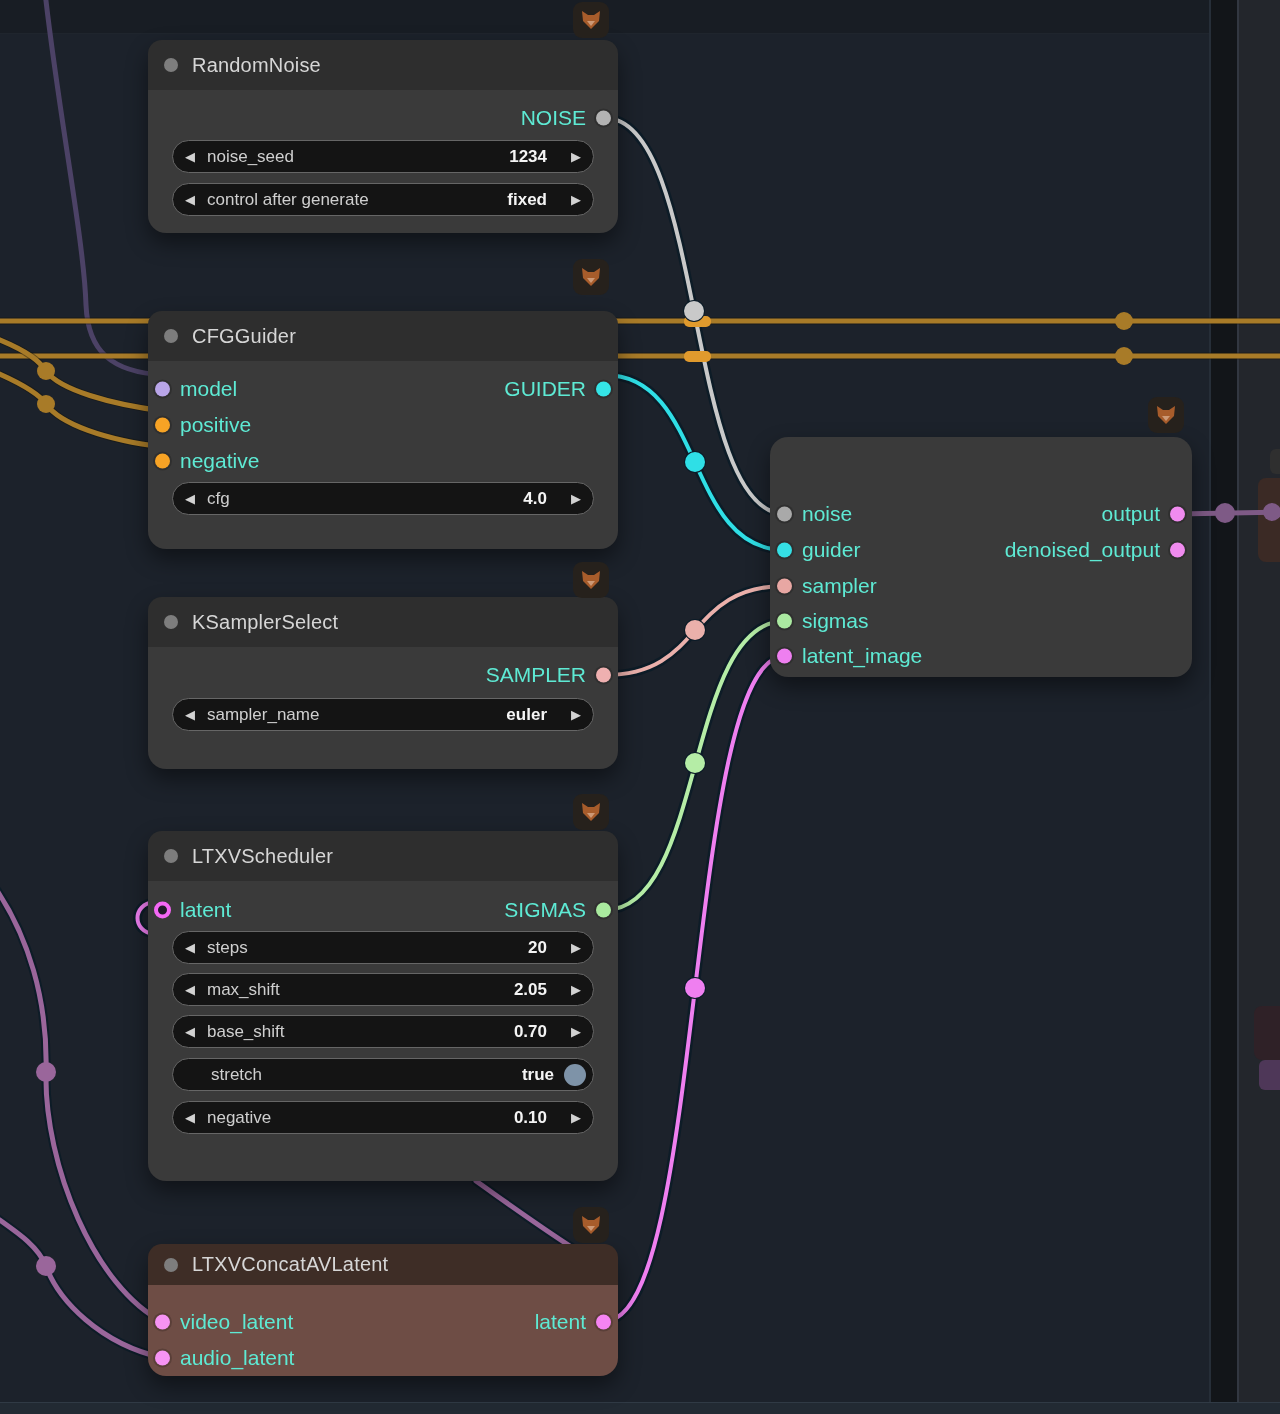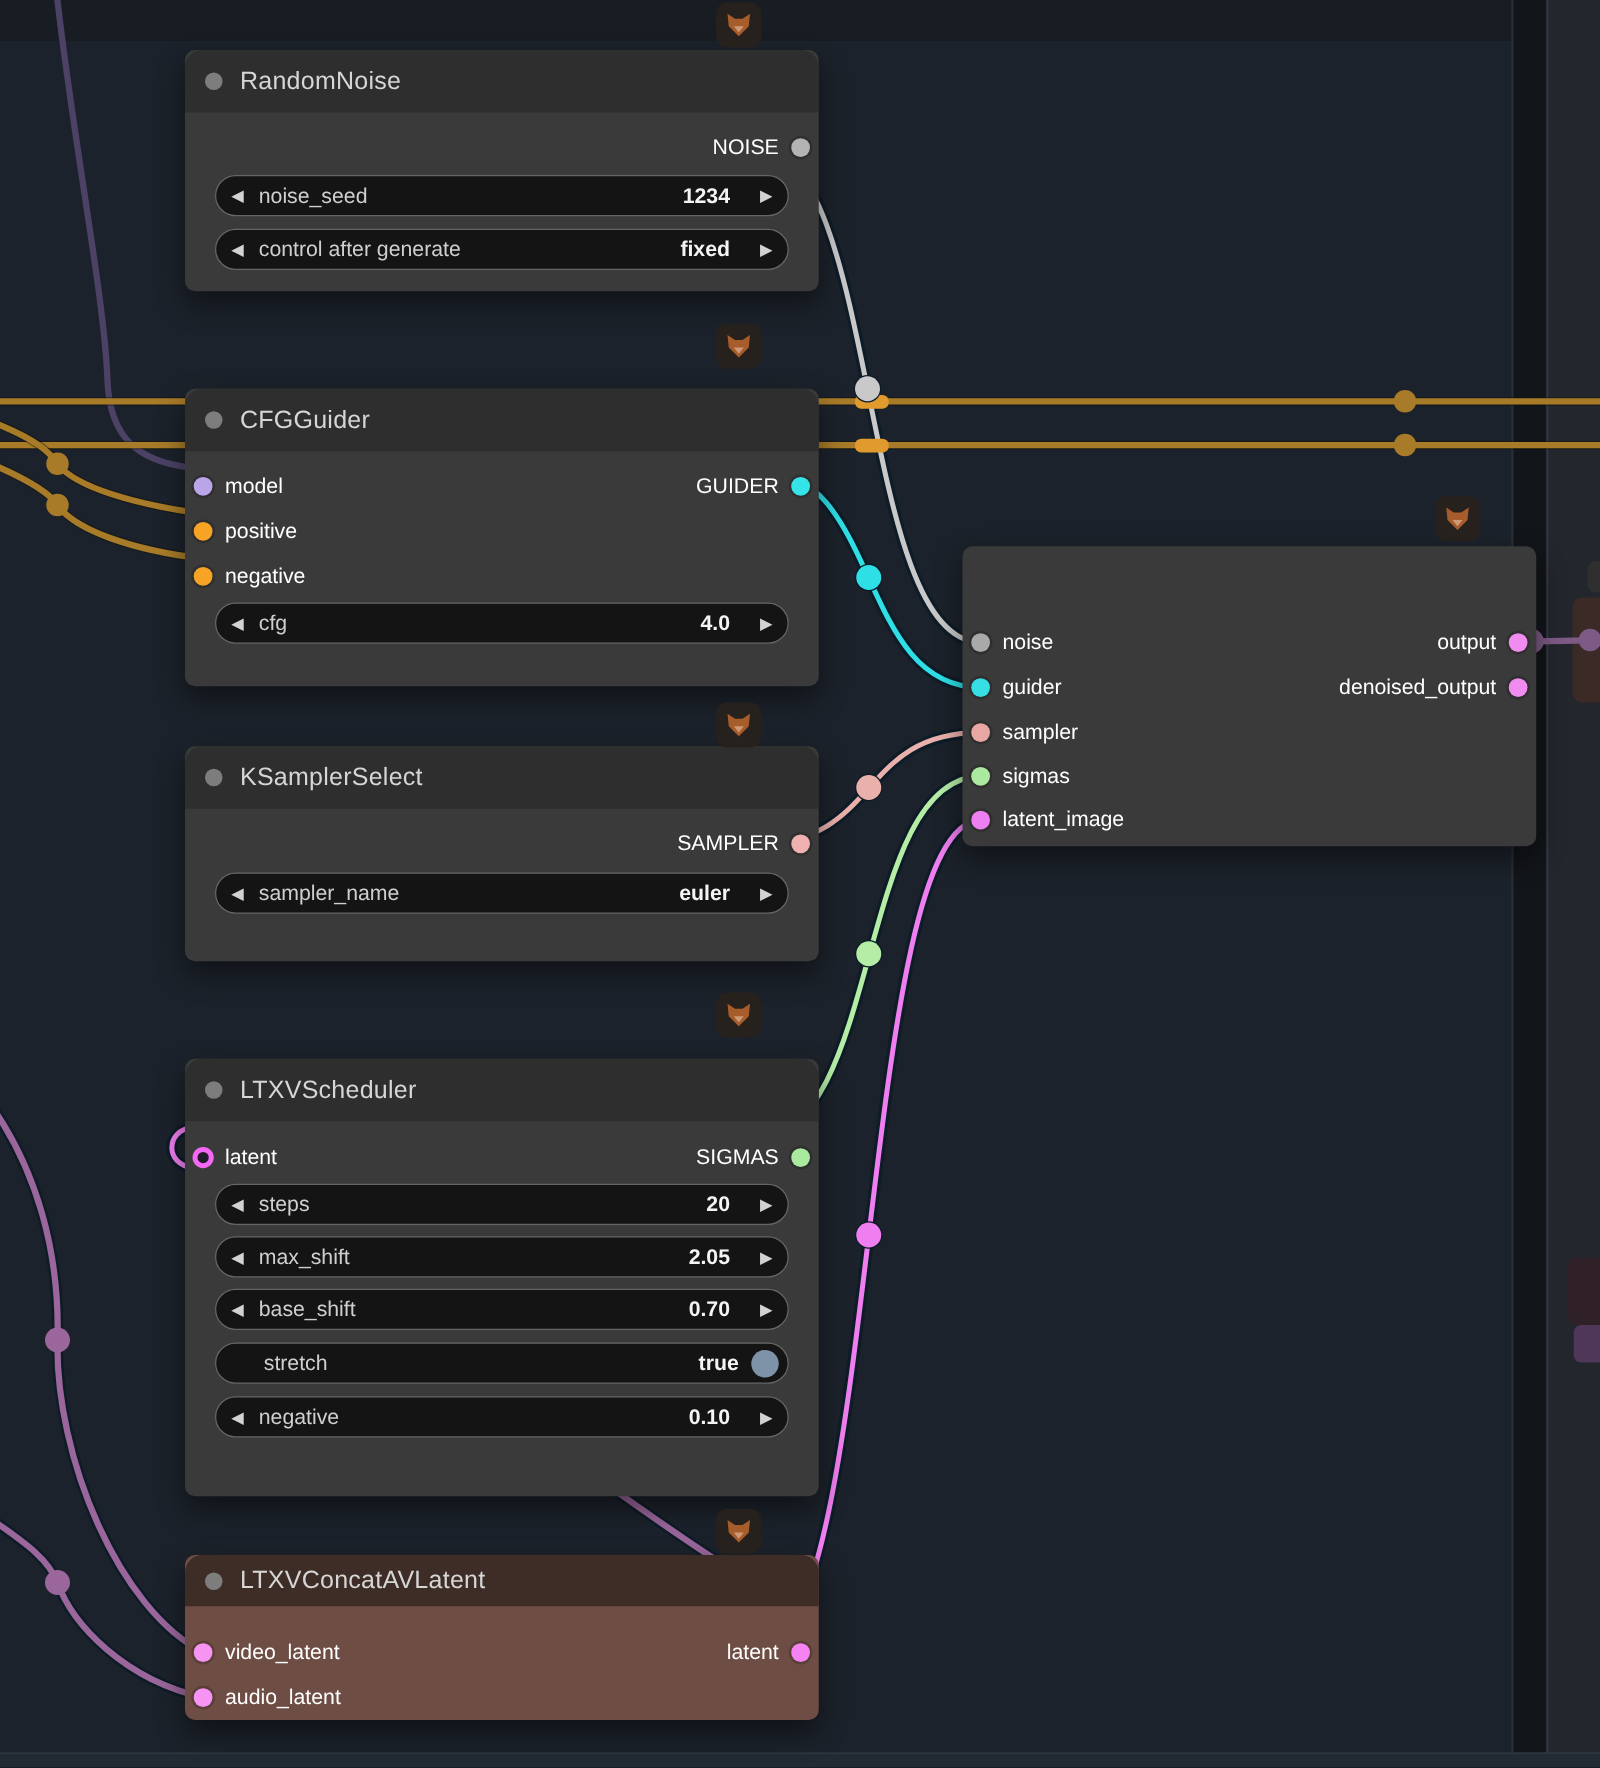--- a/index.html
+++ b/index.html
@@ -7,34 +7,34 @@
           font-family:"Liberation Sans",sans-serif;}
   
   .bg{position:absolute;z-index:0;}
   
   svg.wires{position:absolute;left:0;top:0;z-index:1;}
   .wireo{fill:none;stroke:#0b1b27;stroke-width:9;stroke-linecap:round;opacity:.85;}
   .wireo.soft{stroke:#15130c;stroke-width:7;opacity:.45;}
   .wire{fill:none;stroke-width:4;stroke-linecap:round;}
   .wire.thick{stroke-width:5;}
   
-  .node{position:absolute;z-index:2;background:#3a3a3a;border-radius:8px;
-        box-shadow:0 10px 22px rgba(0,0,0,.45);padding-left:37px;}
+  .node{position:absolute;z-index:2;background:#3a3a3a;border-radius:18px;
+        box-shadow:0 10px 22px rgba(0,0,0,.45);}
   .node.brown{background:#6e4d45;}
   .nheader{position:absolute;left:0;right:0;top:0;height:50px;background:#2e2e2e;
            border-radius:14px 14px 0 0;display:flex;align-items:center;
            padding:0 16px;box-sizing:border-box;}
   .node.brown .nheader{background:#3e2d26;height:41px;}
   .tdot{width:14px;height:14px;border-radius:50%;background:#7d7d7d;margin-right:14px;flex:none;}
   .ntitle{color:#d6d6d6;font-size:20px;letter-spacing:.2px;white-space:nowrap;}
   .prow{position:absolute;left:0;right:0;height:28px;}
   .pdot{position:absolute;width:15px;height:15px;border-radius:50%;top:50%;
         transform:translateY(-50%);box-shadow:0 0 0 2px rgba(0,0,0,.18);}
   .pdot.in{left:7px;} .pdot.out{right:7px;}
-  .plabel{position:absolute;top:50%;transform:translateY(-50%);font-size:17px;color:#ffffff;white-space:nowrap;}
+  .plabel{position:absolute;top:50%;transform:translateY(-50%);font-size:21px;color:#5eead4;white-space:nowrap;}
   .plabel.in{left:32px;} .plabel.out{right:32px;}
   .pring{position:absolute;left:6px;top:50%;transform:translateY(-50%);width:9px;height:9px;
          border-radius:50%;border:4px solid #f568f5;background:#221b29;}
   .widget{position:absolute;left:24px;right:24px;height:33px;border-radius:17px;background:#141414;
           border:1px solid #666;display:flex;align-items:center;padding:0 12px;box-sizing:border-box;}
   .warr{color:#d2d2d2;font-size:13px;flex:none;width:20px;}
   .warr.right{text-align:right;}
   .wlabel{color:#cfcfcf;font-size:17px;margin-left:2px;white-space:nowrap;}
   .wvalue{margin-left:auto;color:#f4f4f4;font-size:17px;font-weight:700;margin-right:14px;white-space:nowrap;text-align:center;}
   .widget.toggle-row{padding-left:36px;}
@@ -180,21 +180,21 @@
       <span class="pdot out" style="background: rgb(239, 176, 176);"></span>
     </div>
     <div class="widget" style="top:101px">
       <span class="warr">◀</span>
       <span class="wlabel">sampler_name</span>
       <span class="wvalue">euler</span>
       <span class="warr right">▶</span>
     </div>
   </div>
 
-  <div class="node" style="left:148px;top:831px;width:470px;height:350px;margin-top:16px;">
+  <div class="node" style="left:148px;top:831px;width:470px;height:350px;">
     <div class="nheader">
       <span class="tdot"></span>
       <span class="ntitle">LTXVScheduler</span>
     </div>
     <div class="prow" style="top:65px">
       <span class="pring" style="border-color: rgb(245, 104, 245);"></span>
       <span class="plabel in">latent</span>
       <span class="plabel out">SIGMAS</span>
       <span class="pdot out" style="background: rgb(169, 234, 158);"></span>
     </div>

